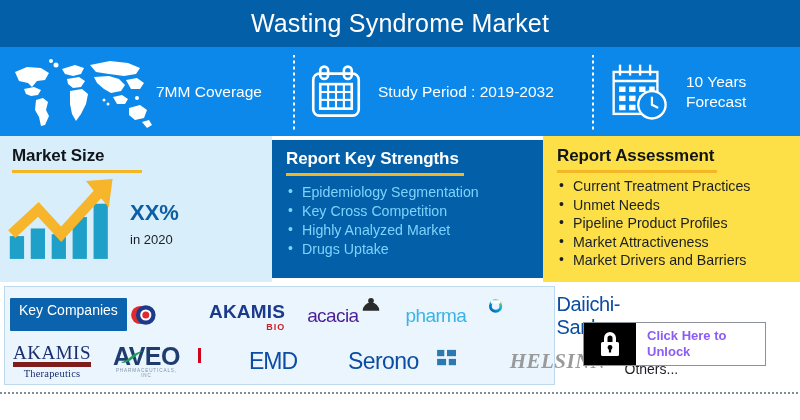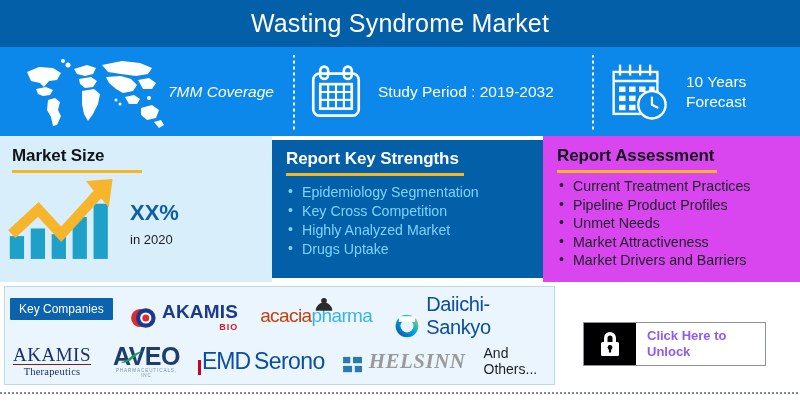--- a/index.html
+++ b/index.html
@@ -34,21 +34,21 @@
     position: absolute; left: 0; top: 47px;
     width: 800px; height: 89px;
     background: #0b88ea;
     display: flex; align-items: center;
   }
   .fact-cell {
     display: flex; align-items: center;
     height: 100%;
     position: relative;
   }
-  .fact-cell.map-cell   { width: 294px; padding-left: 16px; font-style: italic; }
+  .fact-cell.map-cell   { width: 294px; padding-left: 4px; }
   .fact-cell.study-cell { width: 300px; padding-left: 14px; }
   .fact-cell.fore-cell  { width: 206px; padding-left: 14px; }
   .v-dot {
     position: absolute; top: 8px; bottom: 4px; width: 2px;
     background-image: linear-gradient(to bottom, #ffffff 50%, rgba(255,255,255,0) 0%);
     background-position: left;
     background-size: 2px 6px;
     background-repeat: repeat-y;
   }
   .v-dot.d1 { left: 293px; }
@@ -67,21 +67,21 @@
   .panel-market {
     position: absolute; left: 0; top: 0; width: 272px; height: 146px;
     background: #d9eefb;
   }
   .panel-strengths {
     position: absolute; left: 272px; top: 4px; width: 271px; height: 138px;
     background: #035fa8;
   }
   .panel-assessment {
     position: absolute; left: 543px; top: 0; width: 257px; height: 146px;
-    background: #d946ef;
+    background: #fde047;
   }
 
   .p-head {
     font-size: 17px; font-weight: bold; letter-spacing: -0.1px;
   }
   .p-head.dark { color: #111418; }
   .p-head.light { color: #ffffff; }
   .p-rule {
     height: 3px; background: #f5b625; margin-top: 4px;
   }
@@ -117,35 +117,35 @@
   
   .companies {
     position: absolute; left: 4px; top: 286px;
     width: 551px; height: 99px;
     background: #eaf5fd;
     border: 1px solid #bcd9ee;
   }
   .kc-badge {
     position: absolute; left: 5px; top: 11px;
     background: #0c63ad; color: #ffffff;
-    font-size: 12px; padding: 4px 9px 4px 9px;
+    font-size: 14px; padding: 4px 9px 13px 9px;
     border-radius: 1px;
   }
   .logo-row { position: absolute; display: flex; align-items: center; }
   .logo-row.r1 { left: 124px; top: 6px; height: 46px; }
   .logo-row.r2 { left: 8px; top: 52px; height: 44px; }
-  .logo { display: flex; align-items: flex-end; }
+  .logo { display: flex; align-items: flex-start; gap: 47px; }
 
   .lg-akamis-txt { font-size: 19px; font-weight: bold; color: #1b3a8c; letter-spacing: 0.2px; }
   .lg-akamis-bio { font-size: 9px; font-weight: bold; color: #cf2027; letter-spacing: 1px; text-align: right; margin-top: -1px;}
-  .lg-acacia1 { font-size: 19px; color: #c2410c; font-weight: 400; letter-spacing: -0.6px; }
+  .lg-acacia1 { font-size: 19px; color: #4c1d95; font-weight: 400; letter-spacing: -0.6px; }
   .lg-acacia2 { font-size: 19px; color: #3bb3e6; font-weight: 400; letter-spacing: -0.6px; }
   .lg-daiichi { font-size: 20px; color: #0a4da2; letter-spacing: -0.4px; }
   .lg-vicus1 { font-family: "Liberation Serif", serif; font-size: 19px; color: #1a2e6e; letter-spacing: 0.5px; line-height: 18px; }
-  .lg-vicus2 { font-family: "Liberation Serif", serif; font-size: 10.5px; color: #1a2e6e; letter-spacing: 0.2px; border-top: 1px solid #7f1d1d; padding-top: 1px; }
+  .lg-vicus2 { font-family: "Liberation Serif", serif; font-size: 10.5px; color: #1a2e6e; letter-spacing: 0.2px; border-top: 5px solid #7f1d1d; padding-top: 1px; }
   .lg-aveo { font-size: 25px; font-weight: bold; color: #1f3c6e; letter-spacing: -0.5px; line-height: 24px; }
   .lg-aveo-sub { font-size: 4.6px; color: #7f93ad; letter-spacing: 0.9px; text-align: center; }
   .lg-emd-bar { width: 3px; height: 15px; background: #d0021b; margin-right: 1px; }
   .lg-emd { font-size: 23px; color: #0b4da2; letter-spacing: -1px; }
   .lg-serono { font-size: 23px; color: #0b4da2; letter-spacing: -0.6px; }
   .lg-helsinn { font-family: "Liberation Serif", serif; font-style: italic; font-weight: bold;
                 font-size: 21px; color: #9a9a9a; letter-spacing: 0.5px; }
   .lg-others { font-size: 14px; color: #1b1f24; }
 
   
@@ -296,22 +296,22 @@
         <li>Highly Analyzed Market</li>
         <li>Drugs Uptake</li>
       </ul>
     </div>
 
     <div class="panel-assessment">
       <div class="p-head dark">Report Assessment</div>
       <div class="p-rule"></div>
       <ul class="bullets">
         <li>Current Treatment Practices</li>
+        <li>Unmet Needs</li>
         <li>Pipeline Product Profiles</li>
-        <li>Unmet Needs</li>
         <li>Market Attractiveness</li>
         <li>Market Drivers and Barriers</li>
       </ul>
     </div>
   </div>
 
   <div class="companies">
     <div class="kc-badge">Key Companies</div>
 
     <div class="logo-row r1">

